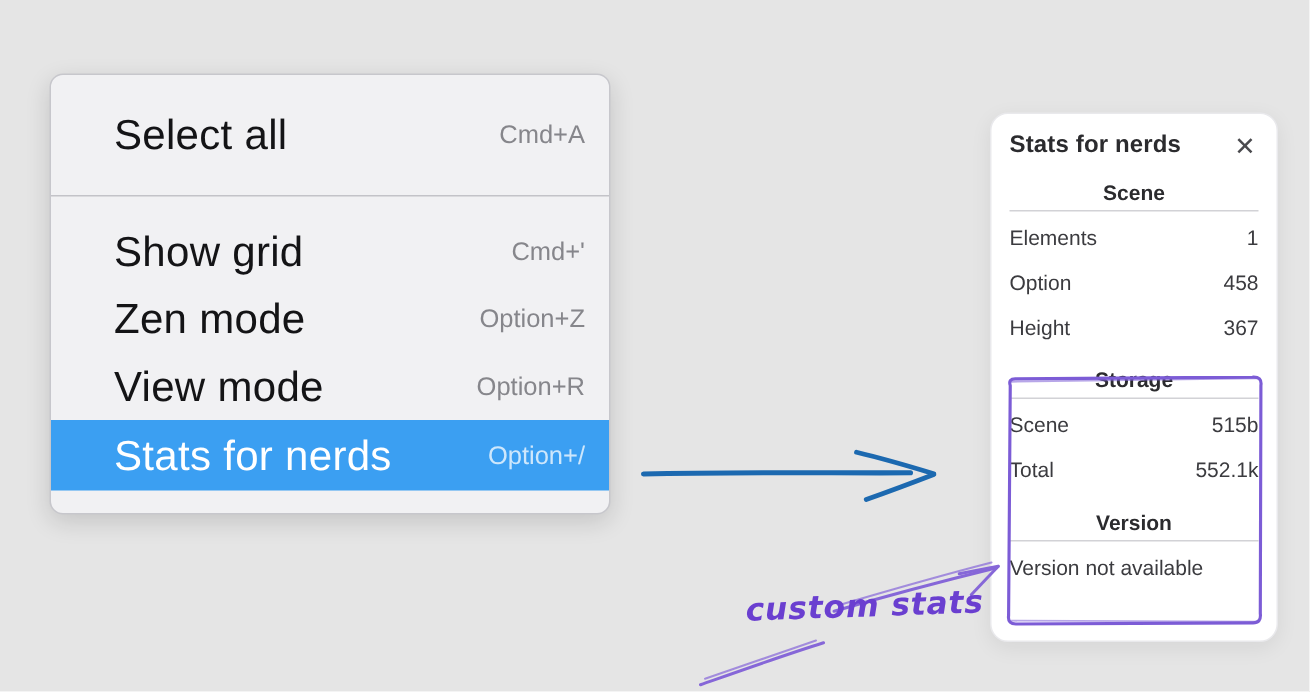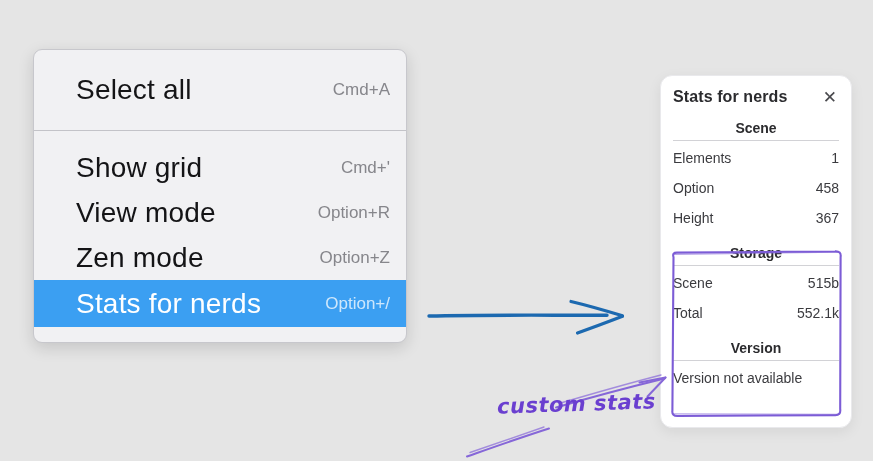--- a/index.html
+++ b/index.html
@@ -65,26 +65,26 @@
     <div class="menu-row first">
       <span class="lbl">Select all</span>
       <span class="sc">Cmd+A</span>
     </div>
     <div class="menu-divider"></div>
     <div class="menu-row">
       <span class="lbl">Show grid</span>
       <span class="sc">Cmd+'</span>
     </div>
     <div class="menu-row">
+      <span class="lbl">Zen mode</span>
+      <span class="sc">Option+Z</span>
+    </div>
+    <div class="menu-row">
       <span class="lbl">View mode</span>
       <span class="sc">Option+R</span>
-    </div>
-    <div class="menu-row">
-      <span class="lbl">Zen mode</span>
-      <span class="sc">Option+Z</span>
     </div>
     <div class="menu-row selected">
       <span class="lbl">Stats for nerds</span>
       <span class="sc">Option+/</span>
     </div>
   </div>
 
   <div class="stats">
     <div class="stats-header">
       <span class="stats-title">Stats for nerds</span>

